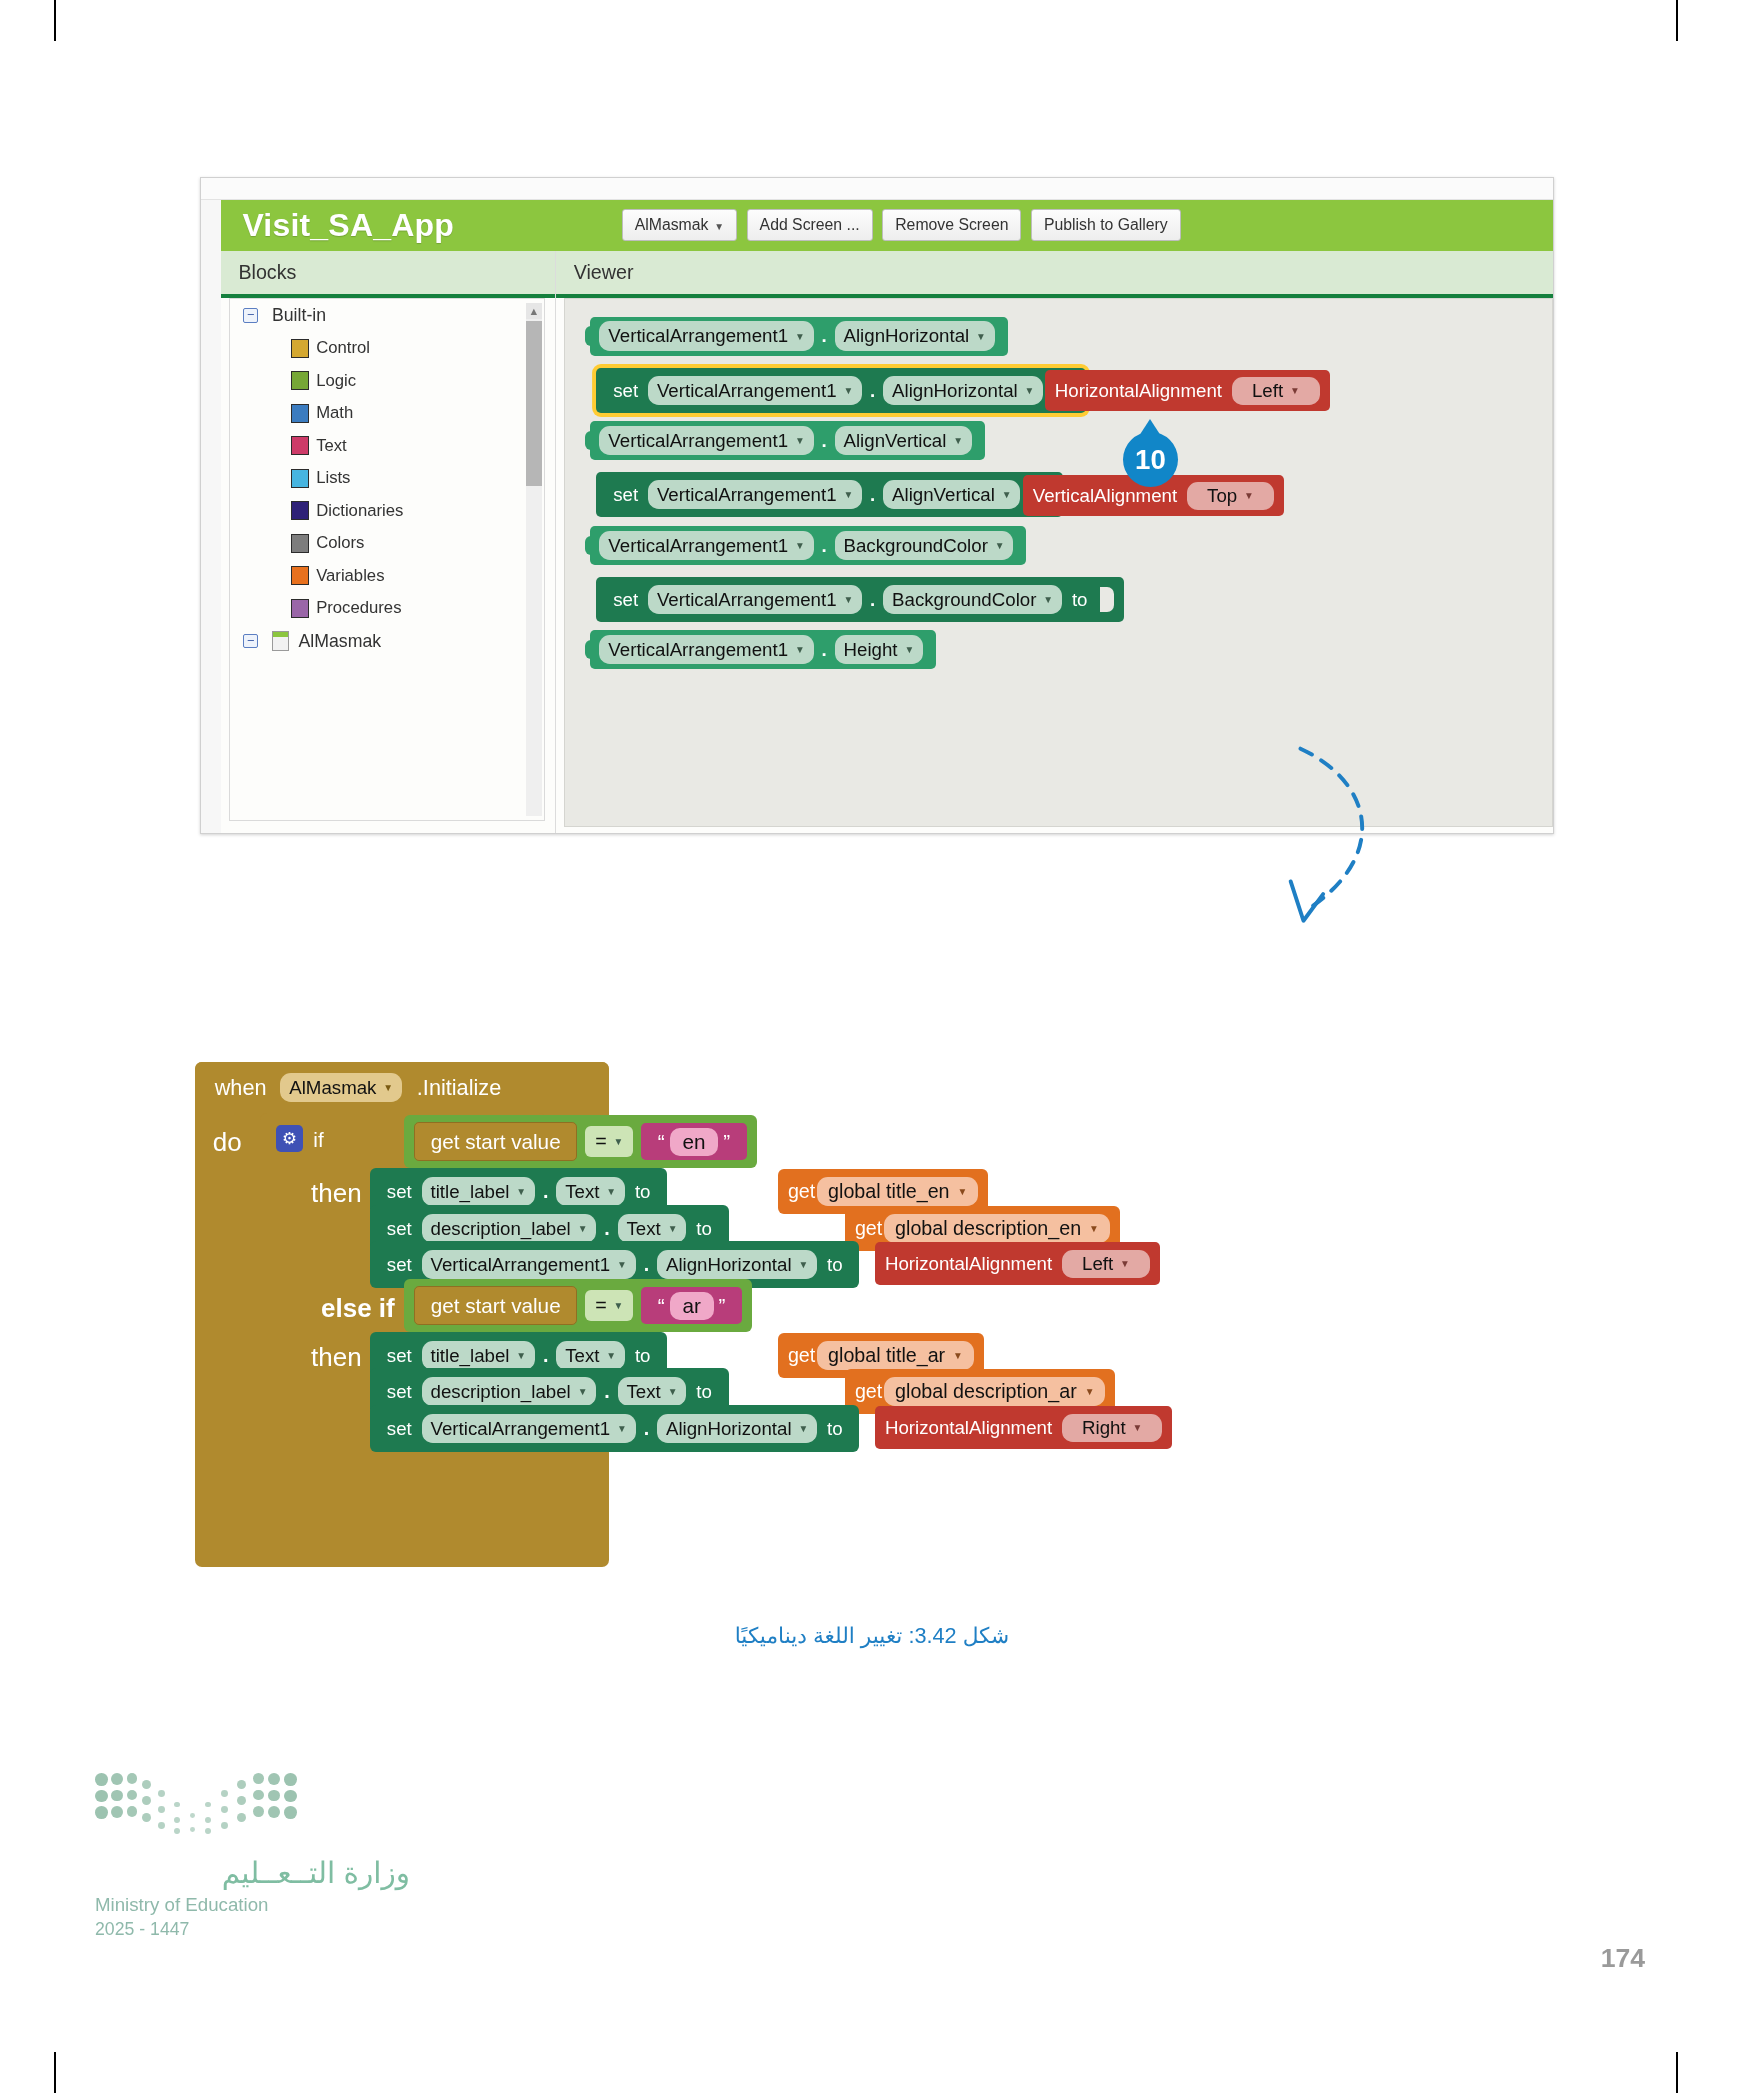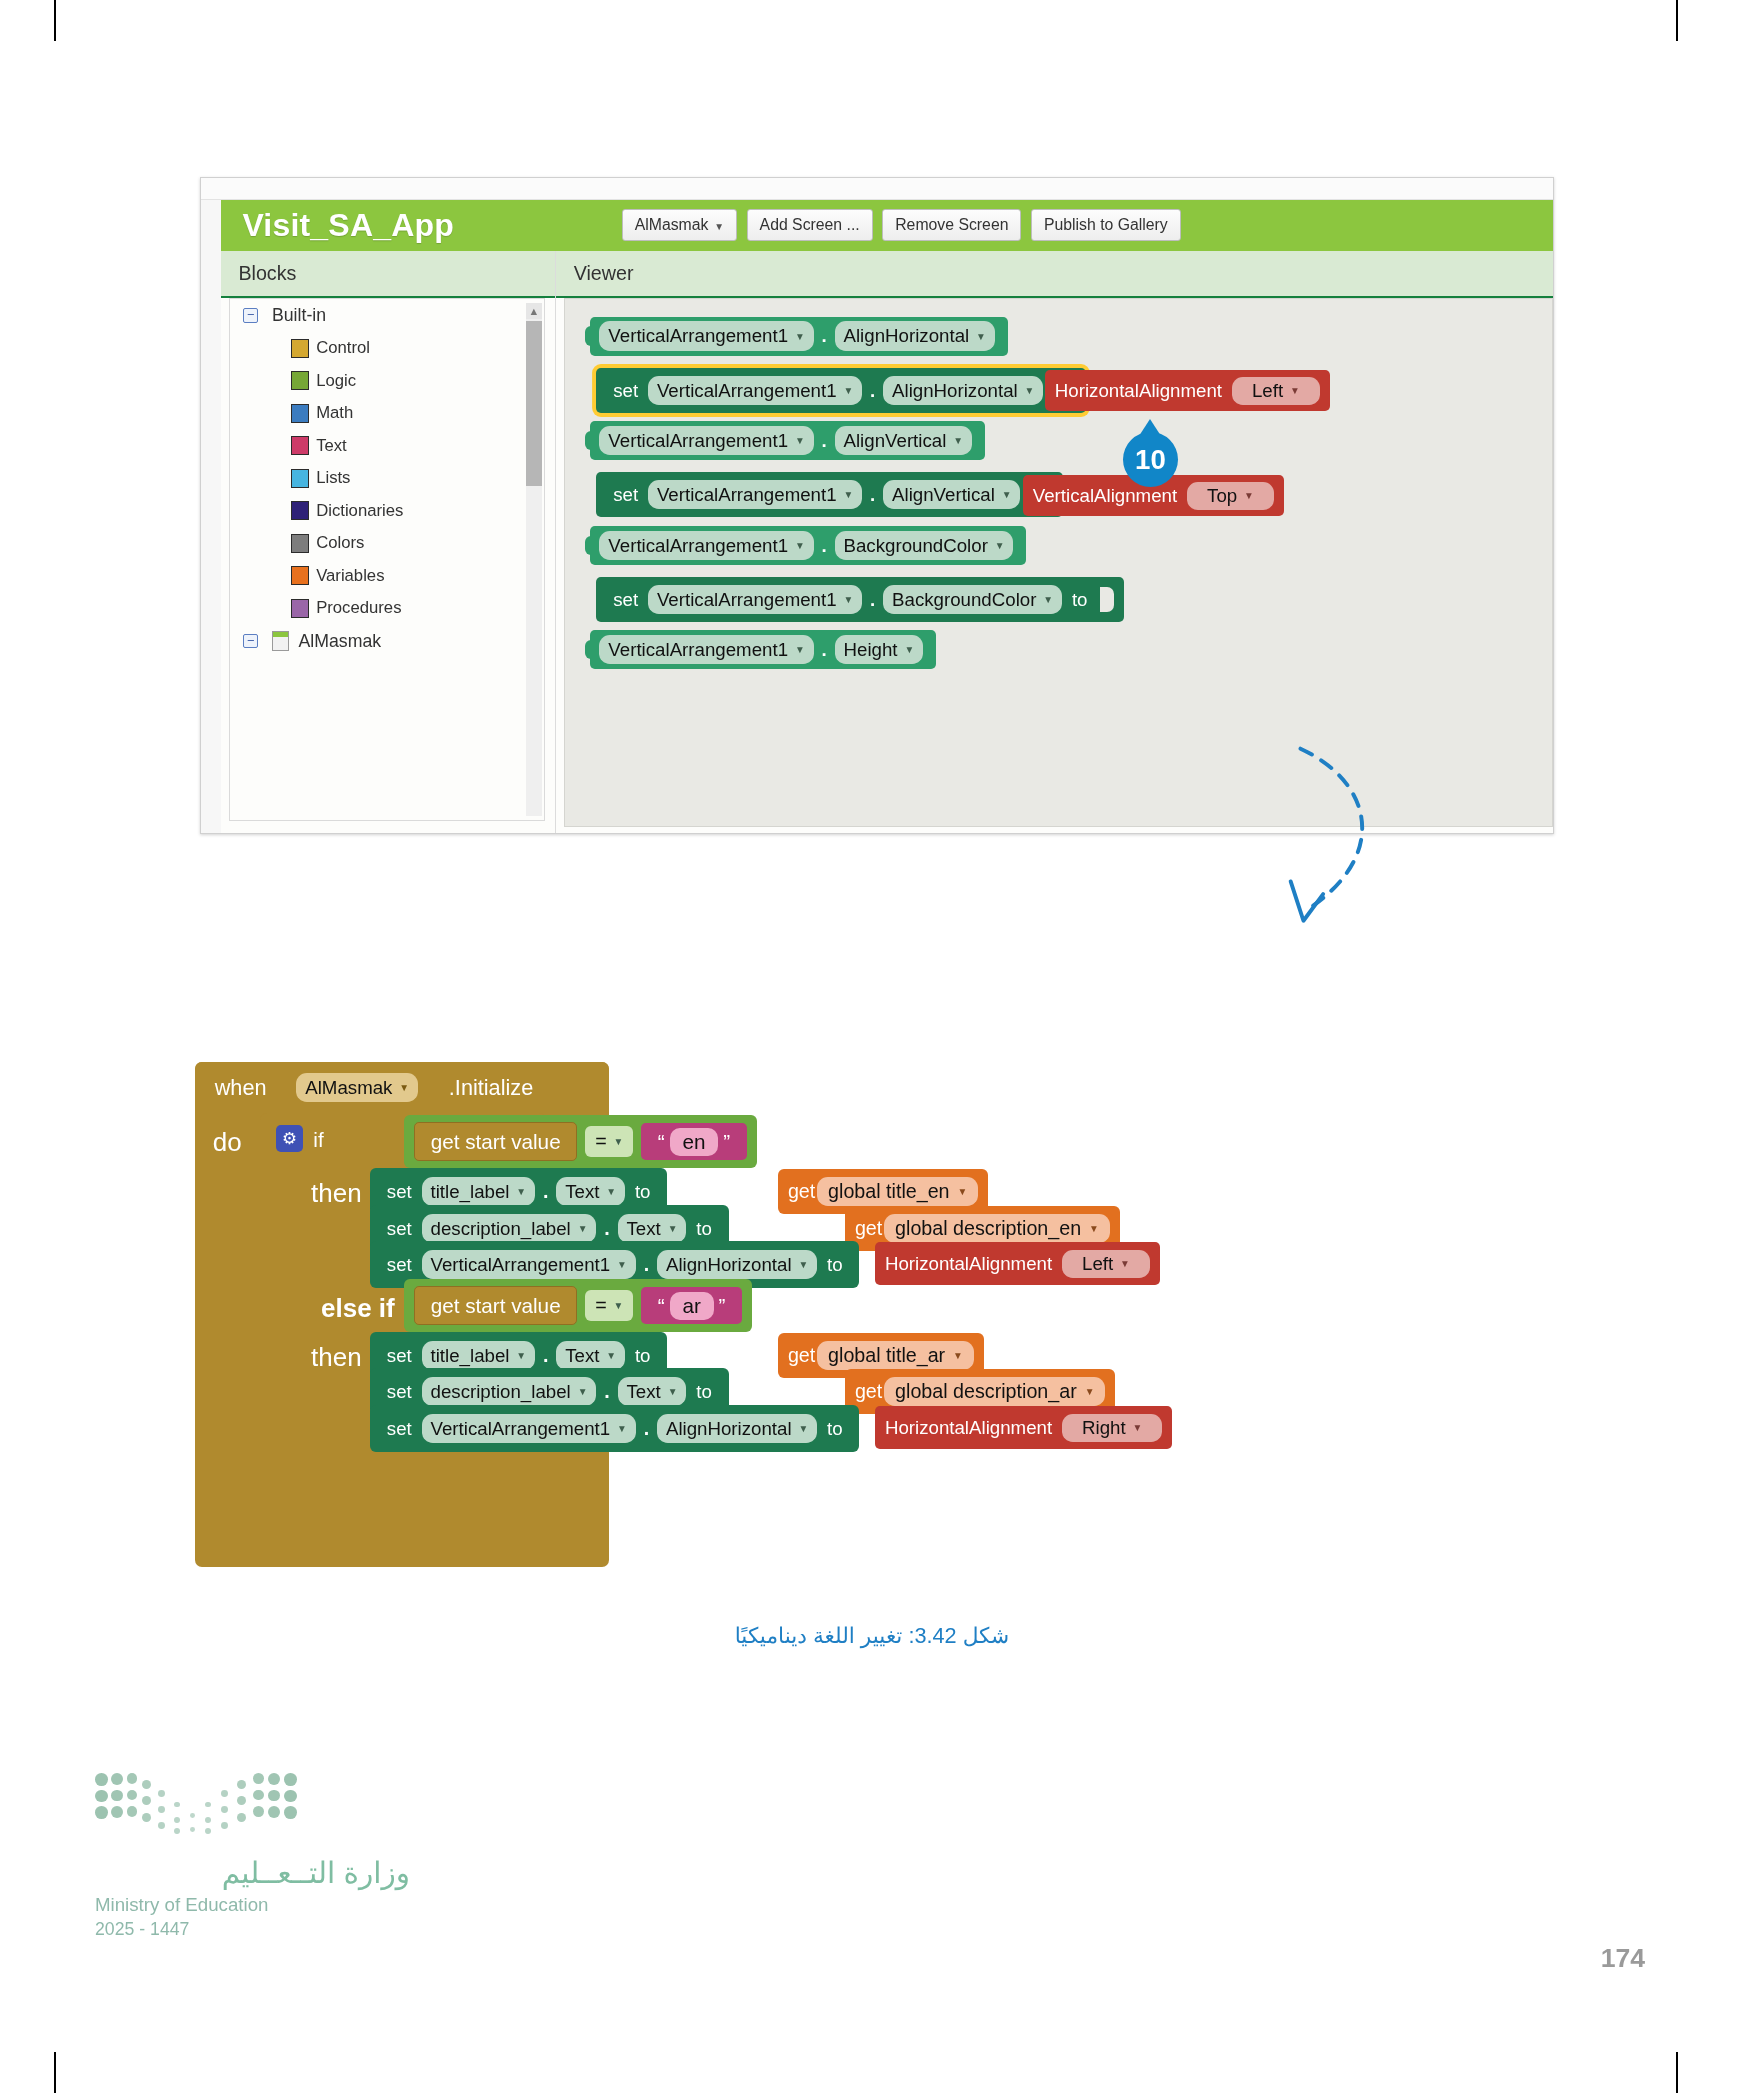--- a/index.html
+++ b/index.html
@@ -44,21 +44,21 @@
   .ai-btn .caret { font-size:9.9px; margin-left:5.9px; color:#555; }
   #ai-btnwrap { display:flex; align-items:center; margin-left:158px; }
 
   
   #blocks-panel {
     position:absolute; left:19.7px; top:73px; width:335px; bottom:0;
     background:#fdfdfb; border-right:1px solid #dcdcdc;
   }
   #blocks-head, #viewer-head {
     height:47px; background:#d9ead3; display:flex; align-items:center;
-    border-bottom:2px solid #15803d;
+    border-bottom:4px solid #15803d;
   }
   #blocks-head span, #viewer-head span { font-size:19.7px; color:#333; margin-left:17.7px; }
 
   #palette {
     position:absolute; left:7.9px; top:47px; right:9.9px; bottom:11.8px;
     background:#fdfdfb; border:1px solid #dadada; overflow:hidden;
   }
   .pal-root {
     display:flex; align-items:center; height:33px; padding-left:13.8px; font-size:17.7px; color:#333;
   }
@@ -133,21 +133,21 @@
     border-bottom:17.7px solid #1186c8;
   }
 
   
   #bigblock { position:absolute; left:195px; top:1062px; width:1310px; height:532px; }
 
   .evt-body { position:absolute; background:#b08a2e; border-radius:6.9px; }
   .when-hdr {
     position:absolute; left:0; top:0; width:414px; height:51px;
     background:#b08a2e; border-radius:6.9px 6.9px 0 0;
-    display:flex; align-items:center; padding-left:19.7px; color:#fff; font-size:21.7px;gap:16px;
+    display:flex; align-items:center; padding-left:19.7px; color:#fff; font-size:21.7px;
   }
 
   .ctrl-if {
     position:absolute; background:#b08a2e; border-radius:5.9px;
     display:flex; align-items:center; color:#fff; font-size:20.7px;
   }
   .gear {
     width:27.6px; height:27.6px; background:#3f51b5; border-radius:4.9px; color:#fff;
     display:flex; align-items:center; justify-content:center; font-size:16.7px; margin-right:9.9px;
   }

